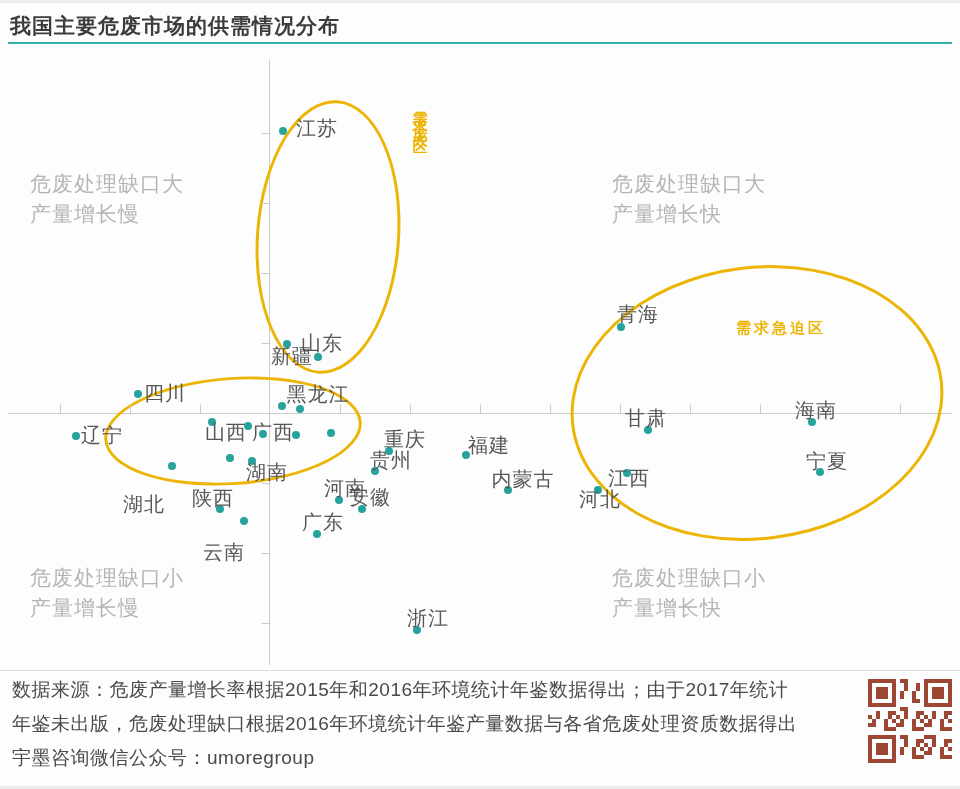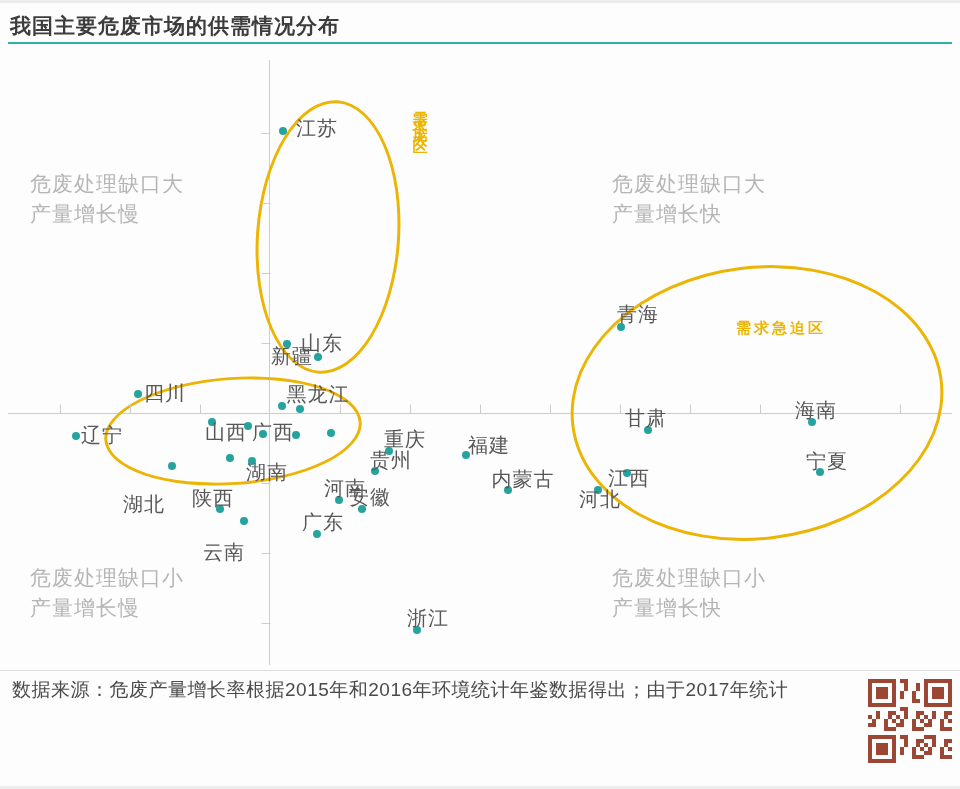--- a/index.html
+++ b/index.html
@@ -177,20 +177,22 @@
         <div class="dot" style="left: 248px; top: 423px;"></div>
         <div class="dot" style="left: 263px; top: 431px;"></div>
         <div class="dot" style="left: 331px; top: 430px;"></div>
         <div class="dot" style="left: 300px; top: 406px;"></div>
         <div class="dot" style="left: 230px; top: 455px;"></div>
       </div>
   </div>
 
   <div class="footer-sep"></div>
   <div class="footer-line l1">数据来源：危废产量增长率根据2015年和2016年环境统计年鉴数据得出；由于2017年统计</div>
+  <div class="footer-line l2">年鉴未出版，危废处理缺口根据2016年环境统计年鉴产量数据与各省危废处理资质数据得出</div>
+  <div class="footer-line l3">宇墨咨询微信公众号：umoregroup</div>
   <svg class="qr" viewBox="0 0 21 21" shape-rendering="crispEdges" fill="#9c4733">
       <rect x="0" y="0" width="1" height="1"></rect>
       <rect x="1" y="0" width="1" height="1"></rect>
       <rect x="2" y="0" width="1" height="1"></rect>
       <rect x="3" y="0" width="1" height="1"></rect>
       <rect x="4" y="0" width="1" height="1"></rect>
       <rect x="5" y="0" width="1" height="1"></rect>
       <rect x="6" y="0" width="1" height="1"></rect>
       <rect x="0" y="1" width="1" height="1"></rect>
       <rect x="6" y="1" width="1" height="1"></rect>

